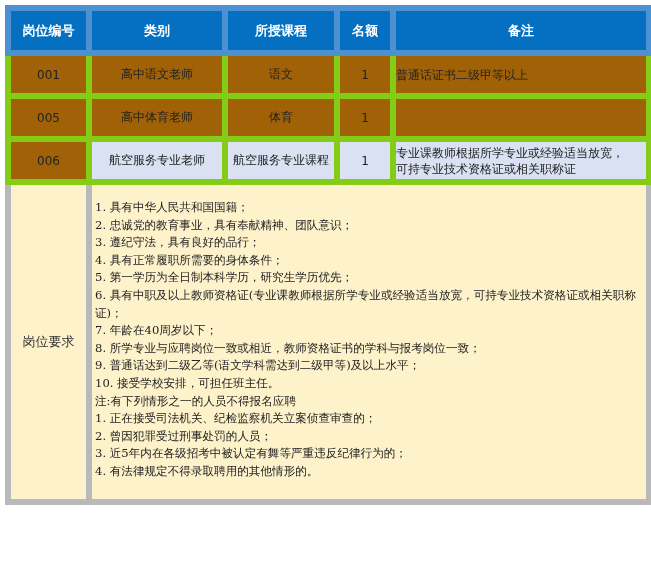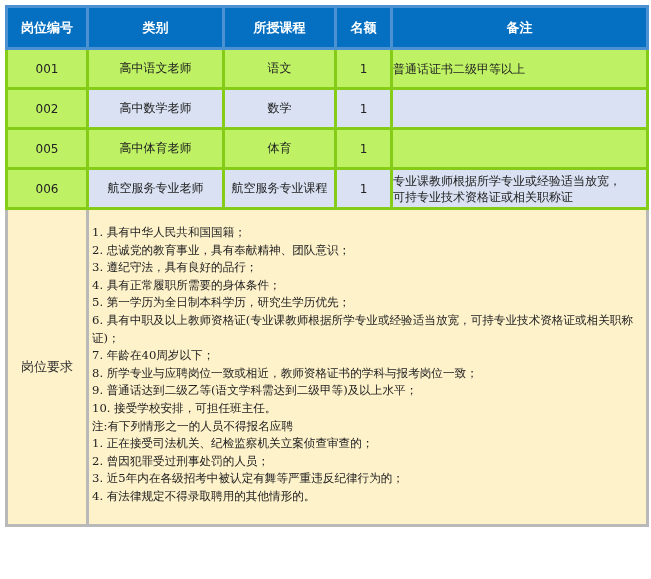--- a/index.html
+++ b/index.html
@@ -4,27 +4,27 @@
   <style>
     html, body { margin: 0; padding: 0; background: #ffffff; }
     body { width: 651px; height: 579px; position: relative; overflow: hidden; }
     .tbl {
       position: absolute; left: 5px; top: 5px; width: 641px;
       border-collapse: collapse; table-layout: fixed;
       font-family: "DejaVu Sans", "Liberation Sans", sans-serif;
       font-size: 12px; color: #222;
     }
     .tbl td, .tbl th {
-      border: 3px solid #84cc16; padding: 0; text-align: center; vertical-align: middle;
+      border: 6px solid #84cc16; padding: 0; text-align: center; vertical-align: middle;
     }
     .tbl thead th {
       background: #0570c2; color: #ffffff; font-weight: bold; font-size: 13px;
       height: 39px; border-color: #4c92d2;
     }
-    .tbl tbody tr.row td { height: 37px; background: #bef264; }
+    .tbl tbody tr.row td { height: 37px; background: #a16207; }
     .tbl tbody tr.row.alt td.shade { background: #d9e1f3; }
     .tbl td.note { text-align: left; line-height: 16px; font-size: 12px; }
     .tbl tr.req td { background: #fef2cb; border-color: #b9b9b9; }
     .tbl td.req-label {
       font-family: "DejaVu Serif", "Liberation Serif", serif; font-size: 13px; color: #333;
     }
     .tbl td.req-body {
       text-align: left; vertical-align: top; padding: 14px 4px 18px 3px;
       font-family: "DejaVu Serif", "Liberation Serif", serif; font-size: 11.6px;
       line-height: 17.6px; color: #222;
@@ -51,27 +51,20 @@
       <th>备注</th>
     </tr>
   </thead>
   <tbody>
     <tr class="row">
       <td>001</td>
       <td>高中语文老师</td>
       <td>语文</td>
       <td>1</td>
       <td class="note">普通话证书二级甲等以上</td>
-    </tr>
-    <tr class="row alt">
-      <td>002</td>
-      <td class="shade">高中数学老师</td>
-      <td class="shade">数学</td>
-      <td class="shade">1</td>
-      <td class="note shade"></td>
     </tr>
     <tr class="row">
       <td>005</td>
       <td>高中体育老师</td>
       <td>体育</td>
       <td>1</td>
       <td class="note"></td>
     </tr>
     <tr class="row alt">
       <td>006</td>

